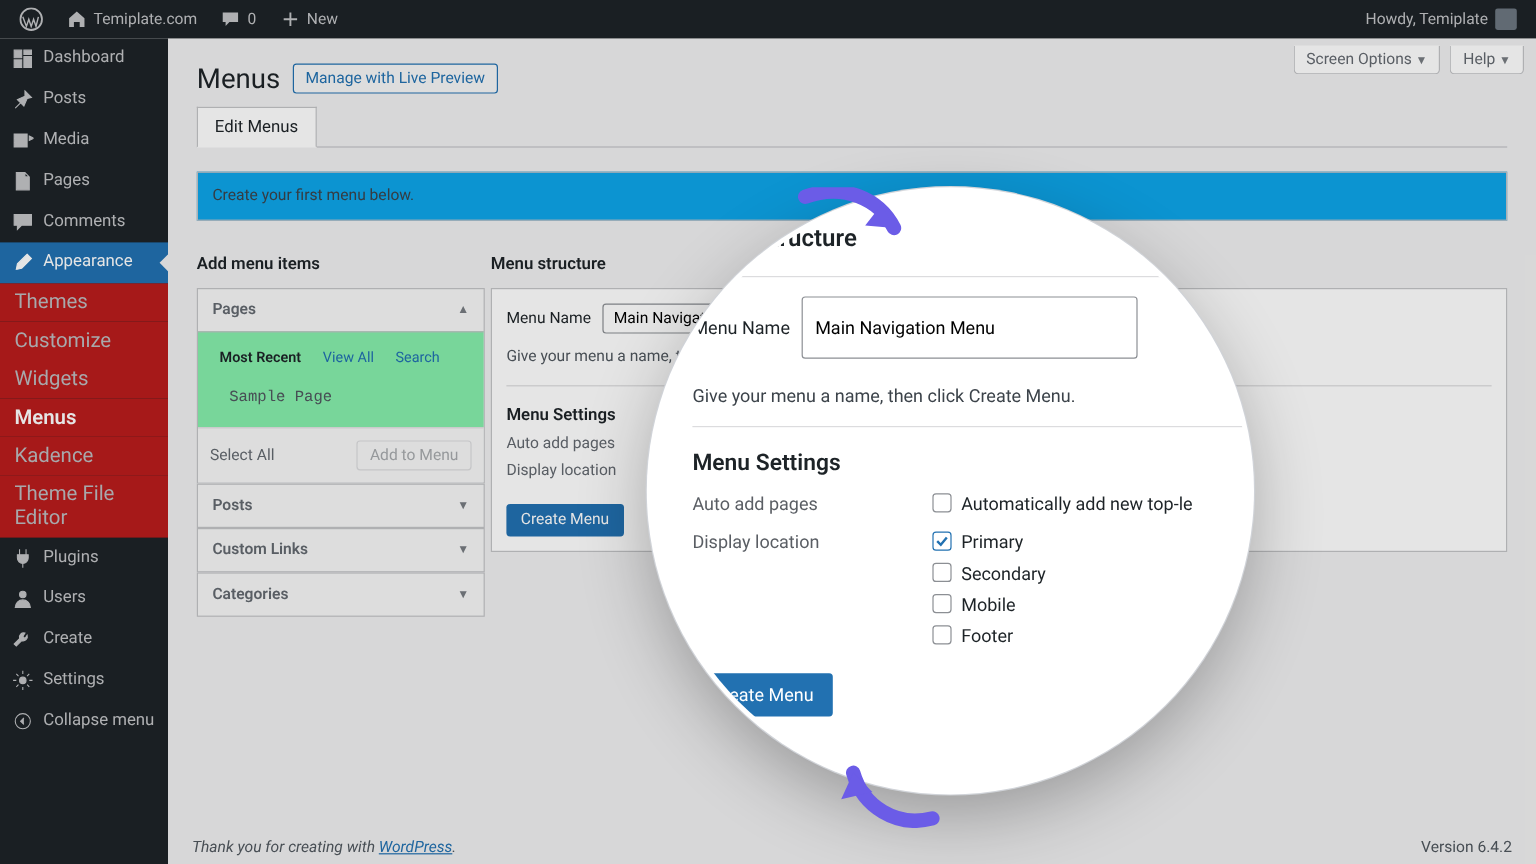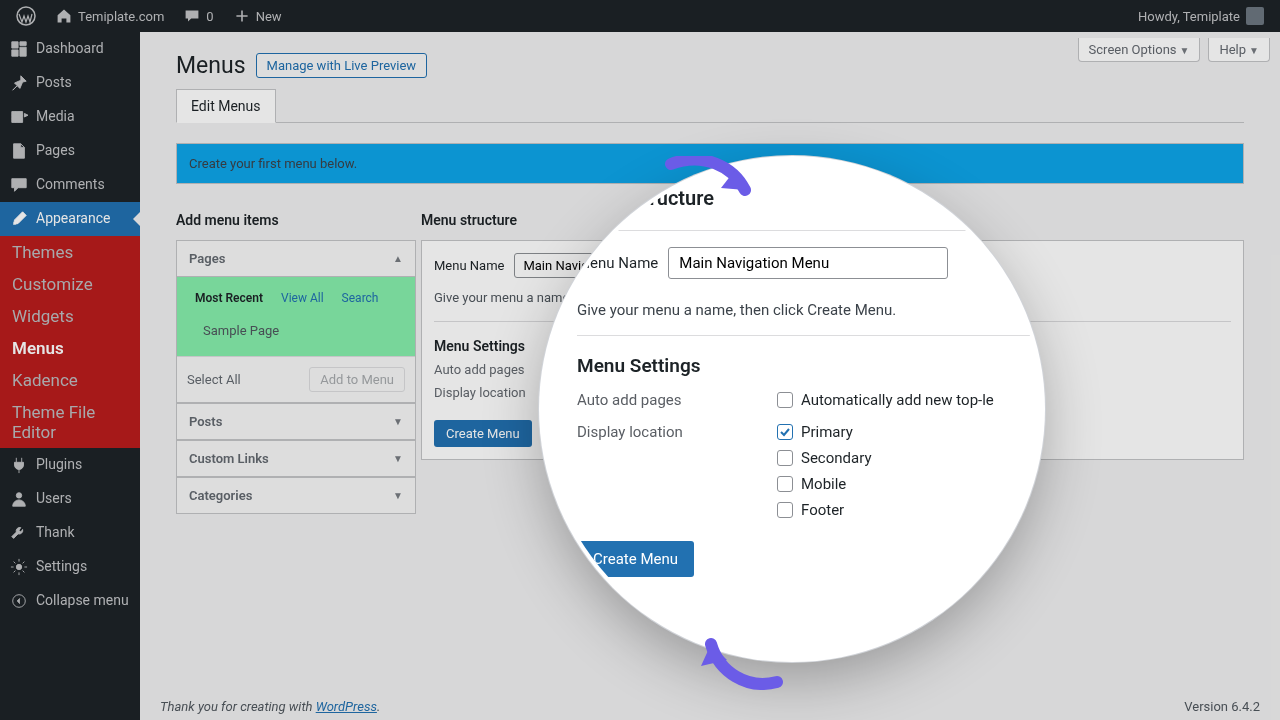--- a/index.html
+++ b/index.html
@@ -13,21 +13,21 @@
 
 .layout { display: flex; height: 688px; }
 .sidebar { width: 140px; background: #1d2327; color: #c3c4c7; font-size: 14px; display: flex; flex-direction: column; }
 .side-item { display: flex; align-items: flex-start; gap: 8px; padding: 8px 10px; cursor: pointer; color: #c3c4c7; }
 .side-item.active { background: #2271b1; color: #fff; position: relative; }
 .side-item.active::after { content: ""; position: absolute; right: -1px; top: 50%; transform: translateY(-50%); border: 8px solid transparent; border-right-color: #f0f0f1; }
 .sub-item { padding: 6px 12px; font-size: 17px; color: #bbbcbf; cursor: pointer; background: #b91c1c; }
 .sub-item.current { color: #fff; font-weight: 600; }
 .side-icon { width: 18px; height: 18px; display: inline-flex; align-items: center; justify-content: center; }
 
-.main { flex: 1; padding: 10px 36px; position: relative; }
+.main { flex: 1; padding: 10px 24px; position: relative; }
 .topcontrols { position: absolute; top: 6px; right: 10px; display: flex; gap: 8px; }
 .screen-btn { background: #fff; border: 1px solid #c3c4c7; padding: 4px 10px; font-size: 13px; color: #646970; cursor: pointer; border-radius: 0 0 4px 4px; border-top: none; }
 .tri { font-size: 10px; color: #787c82; margin-left: 3px; }
 
 .page-title { font-size: 23px; font-weight: 400; color: #1d2327; margin: 10px 0; display: flex; align-items: center; gap: 10px; }
 .preview-link { border: 1px solid #2271b1; color: #2271b1; font-size: 13px; padding: 4px 10px; border-radius: 3px; cursor: pointer; background: #f6f7f7; }
 
 .tab-wrap { border-bottom: 1px solid #c3c4c7; margin-top: 10px; }
 .tab { display: inline-block; background: #fff; border: 1px solid #c3c4c7; border-bottom: 1px solid #fff; padding: 8px 14px; font-size: 14px; font-weight: 400; color: #1d2327; margin-bottom: -1px; text-align: center; }
 
@@ -37,21 +37,21 @@
 .col-left { width: 240px; }
 .col-right { flex: 1; }
 .col-hdr { font-size: 14px; font-weight: 600; color: #1d2327; margin-bottom: 12px; }
 
 .metabox { border: 1px solid #c3c4c7; background: #f6f7f7; margin-bottom: 0; }
 .metabox-hd { display: flex; justify-content: space-between; align-items: center; padding: 10px 12px; font-size: 13px; font-weight: 600; color: #646970; cursor: pointer; }
 .metabox-body { background: #86efac; border-top: 1px solid #c3c4c7; padding: 10px; }
 .metabox-tabs { display: flex; gap: 2px; font-size: 12px; }
 .mt { padding: 4px 8px; color: #2271b1; cursor: pointer; }
 .mt.active { color: #1d2327; font-weight: 600; }
-.sample { padding: 8px 16px; font-size: 13px; color: #50575e; margin-top: 6px; }
+.sample { padding: 8px 16px; font-size: 13px; color: #50575e; margin-top: 6px; font-family: Liberation Mono, monospace; }
 .mb-foot { display: flex; justify-content: space-between; align-items: center; border-top: 1px solid #dcdcde; padding: 10px; background: #f6f7f7; }
 .select-all { color: #646970; font-size: 13px; cursor: pointer; text-align: center; }
 .add-btn { background: #f6f7f7; border: 1px solid #dcdcde; color: #a7aaad; padding: 4px 10px; font-size: 13px; border-radius: 3px; cursor: not-allowed; }
 
 .structure { border: 1px solid #c3c4c7; background: #fff; padding: 12px; }
 .mn-row { display: flex; align-items: center; gap: 10px; font-size: 13px; color: #1d2327; }
 .mn-input { border: 1px solid #8c8f94; padding: 4px 8px; font-size: 13px; width: 200px; border-radius: 3px; }
 .hint { font-size: 13px; color: #50575e; margin-top: 12px; }
 .divider { border-top: 1px solid #dcdcde; margin-top: 16px; }
 .sub-hdr { font-size: 14px; font-weight: 600; color: #1d2327; margin-top: 16px; }
@@ -64,28 +64,28 @@
 .footer .ver { font-style: normal; }
 
 
 .lens { position: absolute; width: 498px; height: 498px; border-radius: 50%; left: 543px; top: 160px; box-shadow: 0 0 0 4px #fff, 0 0 0 5px #d0d3d8, 0 20px 60px rgba(0,0,0,.3); background: #fff; overflow: hidden; }
 .lens-inner { padding: 26px 0 0 34px; }
 .arrow-top { position: absolute; left: 663px; top: 156px; z-index: 2; }
 .arrow-bot { position: absolute; left: 697px; top: 620px; z-index: 2; }
 .lens .lh1 { font-size: 20px; font-weight: 600; color: #1d2327; margin-bottom: 20px; }
 .lens .lrow { display: flex; align-items: center; gap: 10px; border-top: 1px solid #dcdcde; padding-top: 16px; }
 .lens .llab { font-size: 15px; color: #1d2327; }
-.lens .linp { border: 1px solid #8c8f94; padding: 6px 10px; font-size: 15px; width: 280px; border-radius: 3px; }
+.lens .linp { border: 1px solid #8c8f94; padding: 16px 10px; font-size: 15px; width: 280px; border-radius: 3px; }
 .lens .lhint { font-size: 15px; color: #3c434a; margin-top: 22px; }
 .lens .ldiv { border-top: 1px solid #dcdcde; margin-top: 16px; }
 .lens .lh2 { font-size: 19px; font-weight: 600; color: #1d2327; margin-top: 18px; }
 .lens .lset { display: flex; font-size: 15px; margin-top: 14px; align-items: flex-start; }
 .lens .lsetlab { width: 200px; color: #5a5e64; }
 .lens .lopts { display: flex; flex-direction: column; gap: 8px; color: #1d2327; }
-.lens .lopt { display: flex; align-items: center; gap: 8px; }
+.lens .lopt { display: flex; gap: 8px; }
 .lens .lchk { width: 16px; height: 16px; border: 1.5px solid #8c8f94; border-radius: 3px; display: inline-flex; align-items: center; justify-content: center; }
 .lens .lchk.checked { border-color: #2271b1; }
 .lens .lbtn { background: #2271b1; color: #fff; border: none; padding: 9px 16px; font-size: 15px; border-radius: 3px; margin-top: 22px; cursor: pointer; }
 .dimmer { position: absolute; inset: 0; background: rgba(0,0,0,.1); pointer-events: none; }
 </style>
 </head>
 <body>
 
 <div class="adminbar">
   <div class="adminbar-left">
@@ -196,21 +196,21 @@
             </svg>
           </span>
           <span>Users</span>
         </div>
         <div class="side-item">
           <span class="side-icon">
             <svg width="18" height="18" viewBox="0 0 20 20" fill="currentColor" stroke="currentColor" stroke-width="1">
               <path d="M14 6a4 4 0 01-5 5L4 16l-2-2 5-5a4 4 0 015-5l-2 3 2 2z"></path>
             </svg>
           </span>
-          <span>Thank</span>
+          <span>Create</span>
         </div>
         <div class="side-item">
           <span class="side-icon">
             <svg width="18" height="18" viewBox="0 0 20 20" fill="currentColor" stroke="currentColor" stroke-width="1">
               <circle cx="10" cy="10" r="3"></circle>
               <path d="M10 1v3M10 16v3M1 10h3M16 10h3M4 4l2 2M14 14l2 2M16 4l-2 2M6 14l-2 2"></path>
             </svg>
           </span>
           <span>Settings</span>
         </div>

